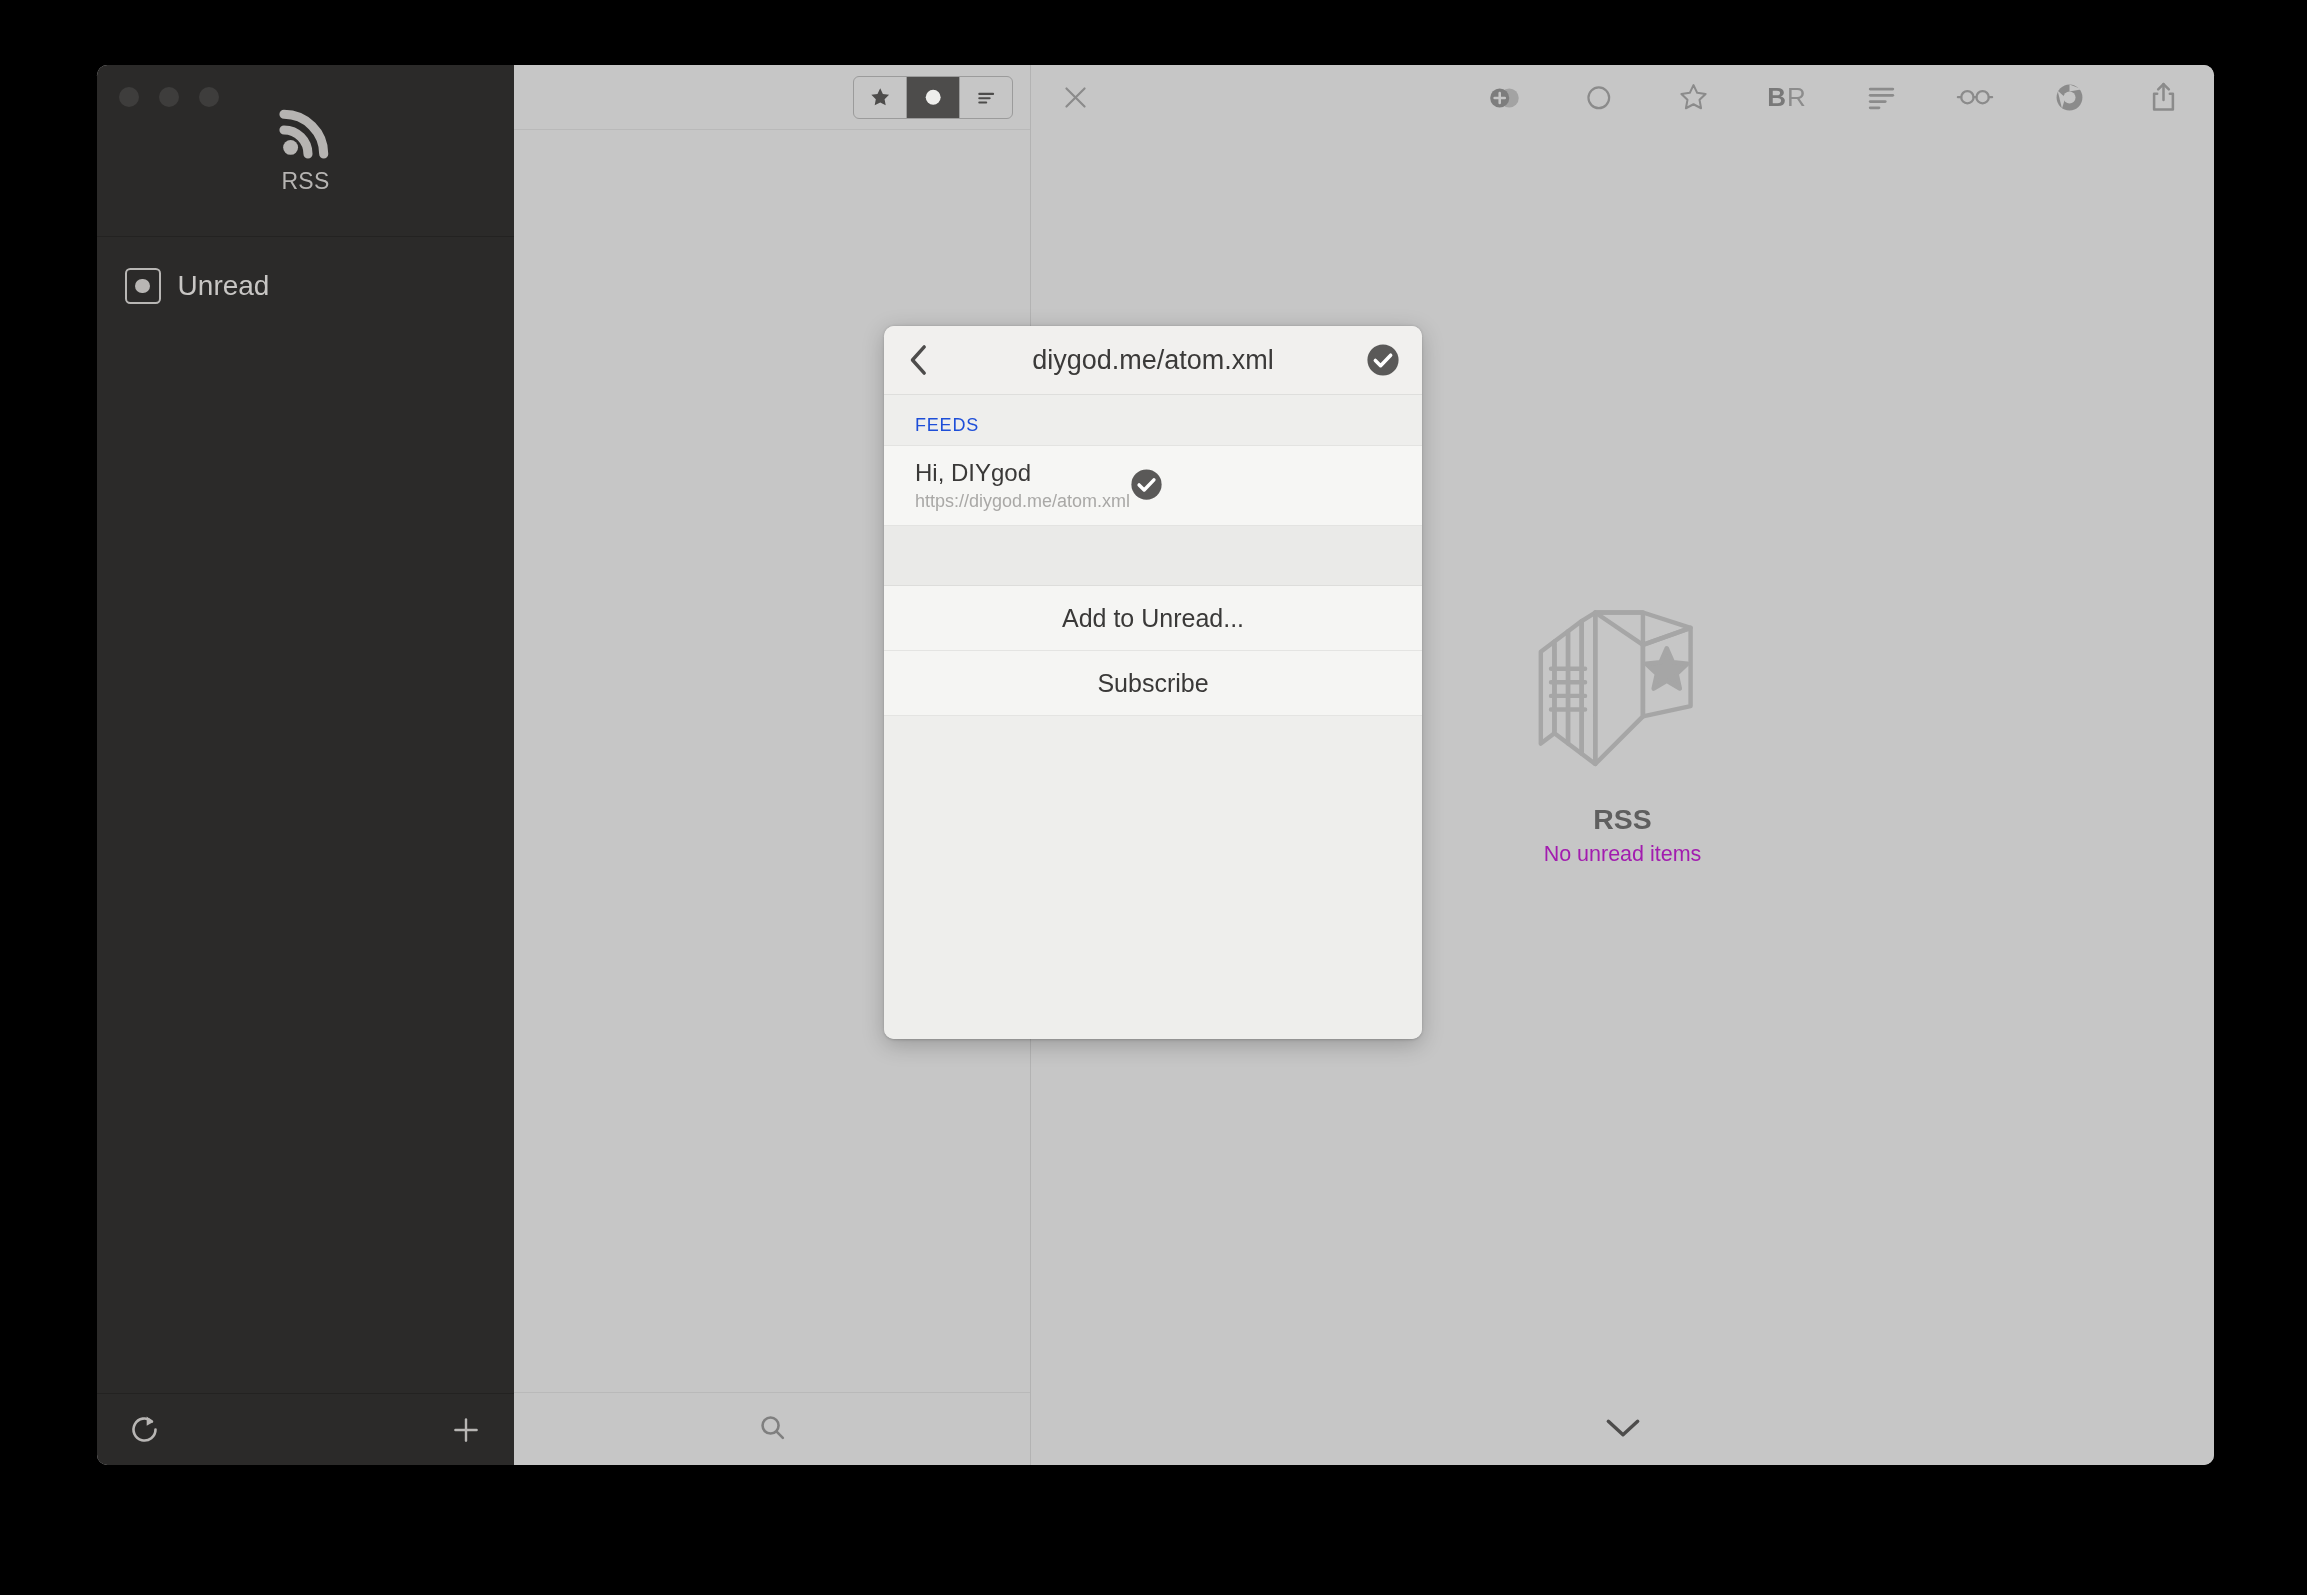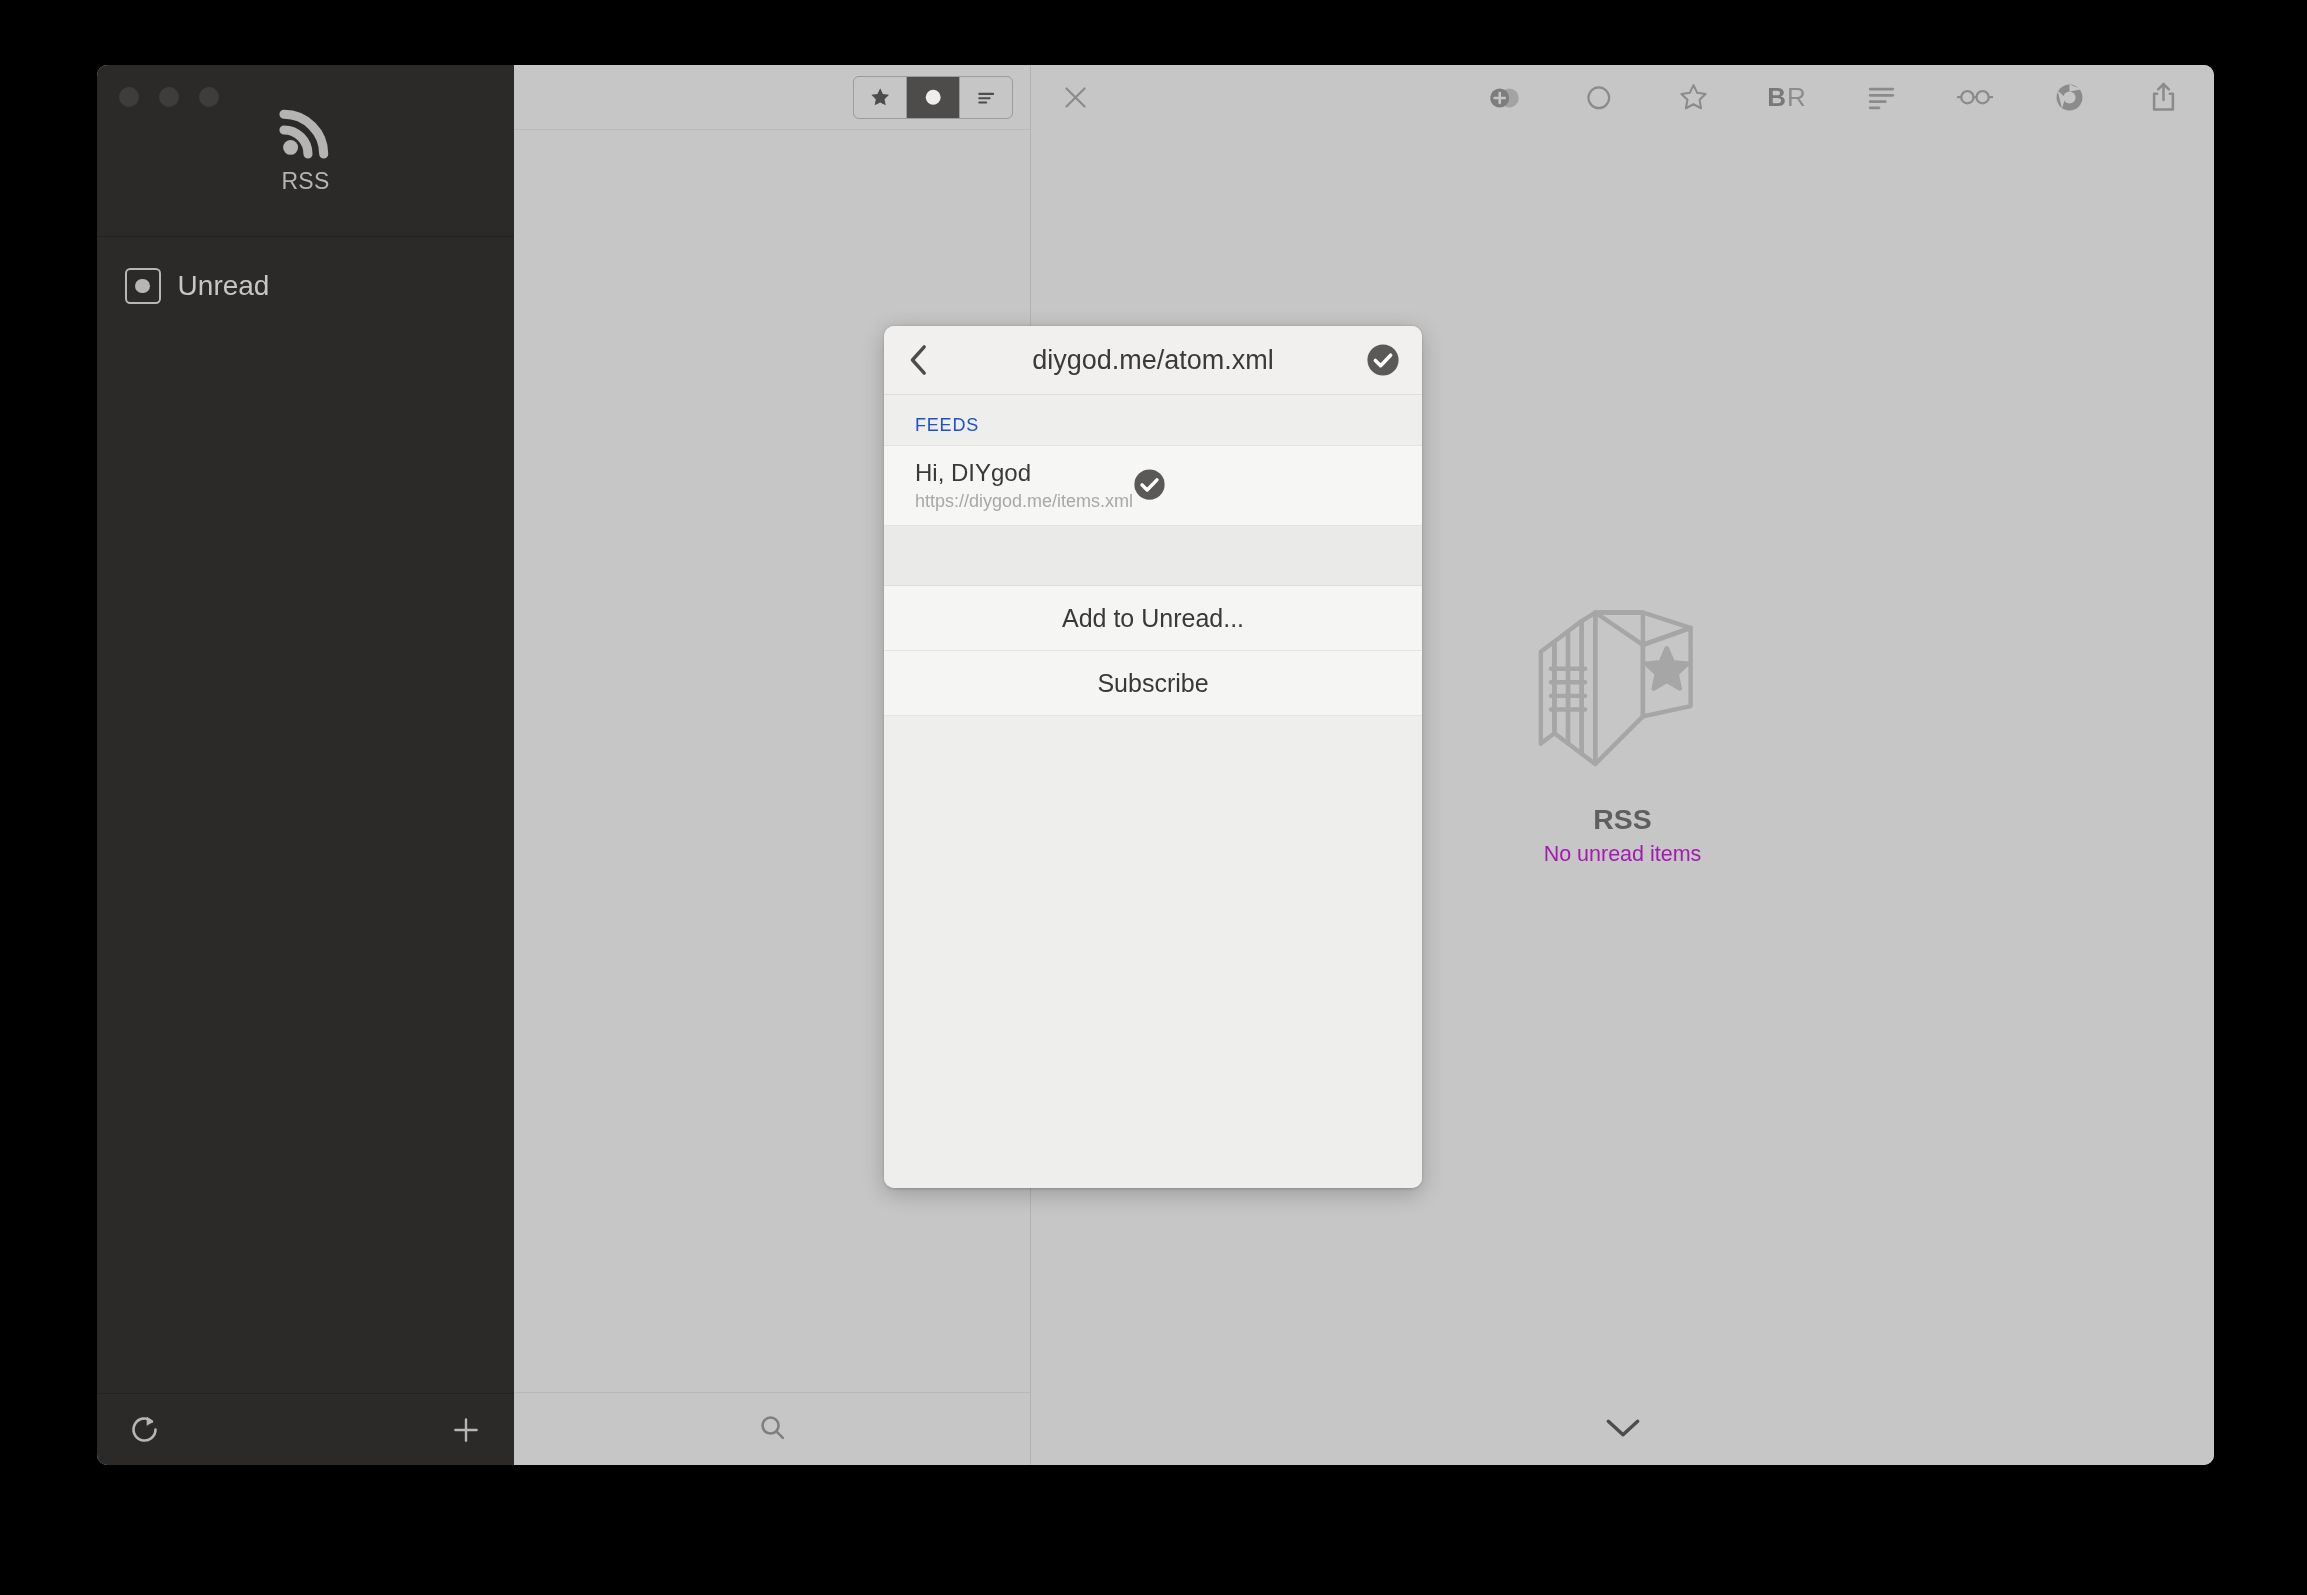--- a/index.html
+++ b/index.html
@@ -239,21 +239,21 @@
     align-items: center;
     justify-content: center;
   }
 
   
   .dialog {
     position: absolute;
     left: 884px;
     top: 326px;
     width: 538px;
-    height: 862px;
+    height: 713px;
     background: #eeeeec;
     border-radius: 10.3px;
     box-shadow: 0 5.2px 22.4px rgba(0,0,0,.22), 0 0.9px 2.6px rgba(0,0,0,.18);
     overflow: hidden;
     display: flex;
     flex-direction: column;
   }
   .dlg-header {
     height: 69px;
     flex: 0 0 69px;
@@ -525,21 +525,21 @@
           <path d="M6.6 12.3 L10.3 16 L17.4 8.6" fill="none" stroke="#ffffff" stroke-width="2.5" stroke-linecap="round" stroke-linejoin="round"></path>
         </svg>
       </span>
     </div>
 
     <div class="dlg-section-head">FEEDS</div>
 
     <div class="feed-row">
       <div>
         <div class="feed-name">Hi, DIYgod</div>
-        <div class="feed-url">https://diygod.me/items.xml</div>
+        <div class="feed-url">https://diygod.me/atom.xml</div>
       </div>
       <span>
         <svg width="33" height="33" viewBox="0 0 24 24">
           <circle cx="12" cy="12" r="11" fill="#5a5958"></circle>
           <path d="M6.6 12.3 L10.3 16 L17.4 8.6" fill="none" stroke="#ffffff" stroke-width="2.5" stroke-linecap="round" stroke-linejoin="round"></path>
         </svg>
       </span>
     </div>
 
     <div class="dlg-gap"></div>

